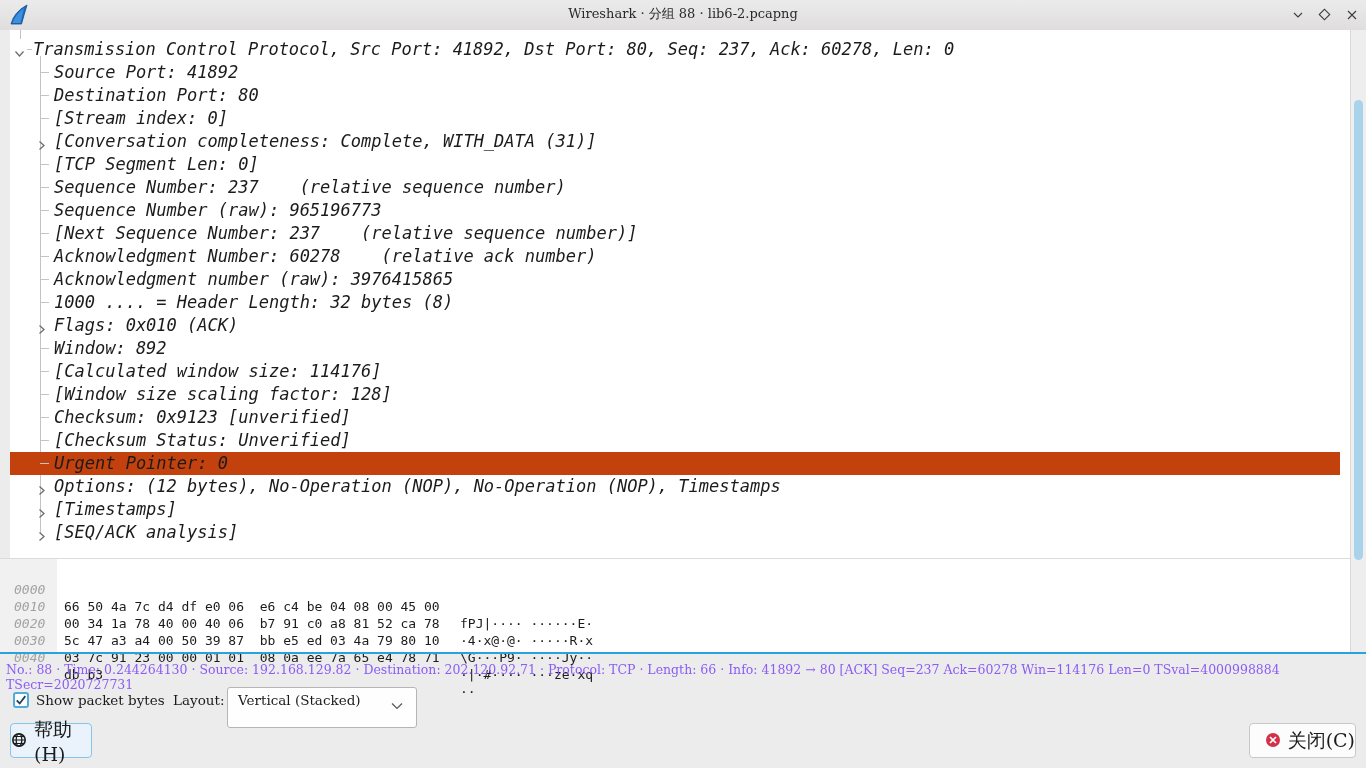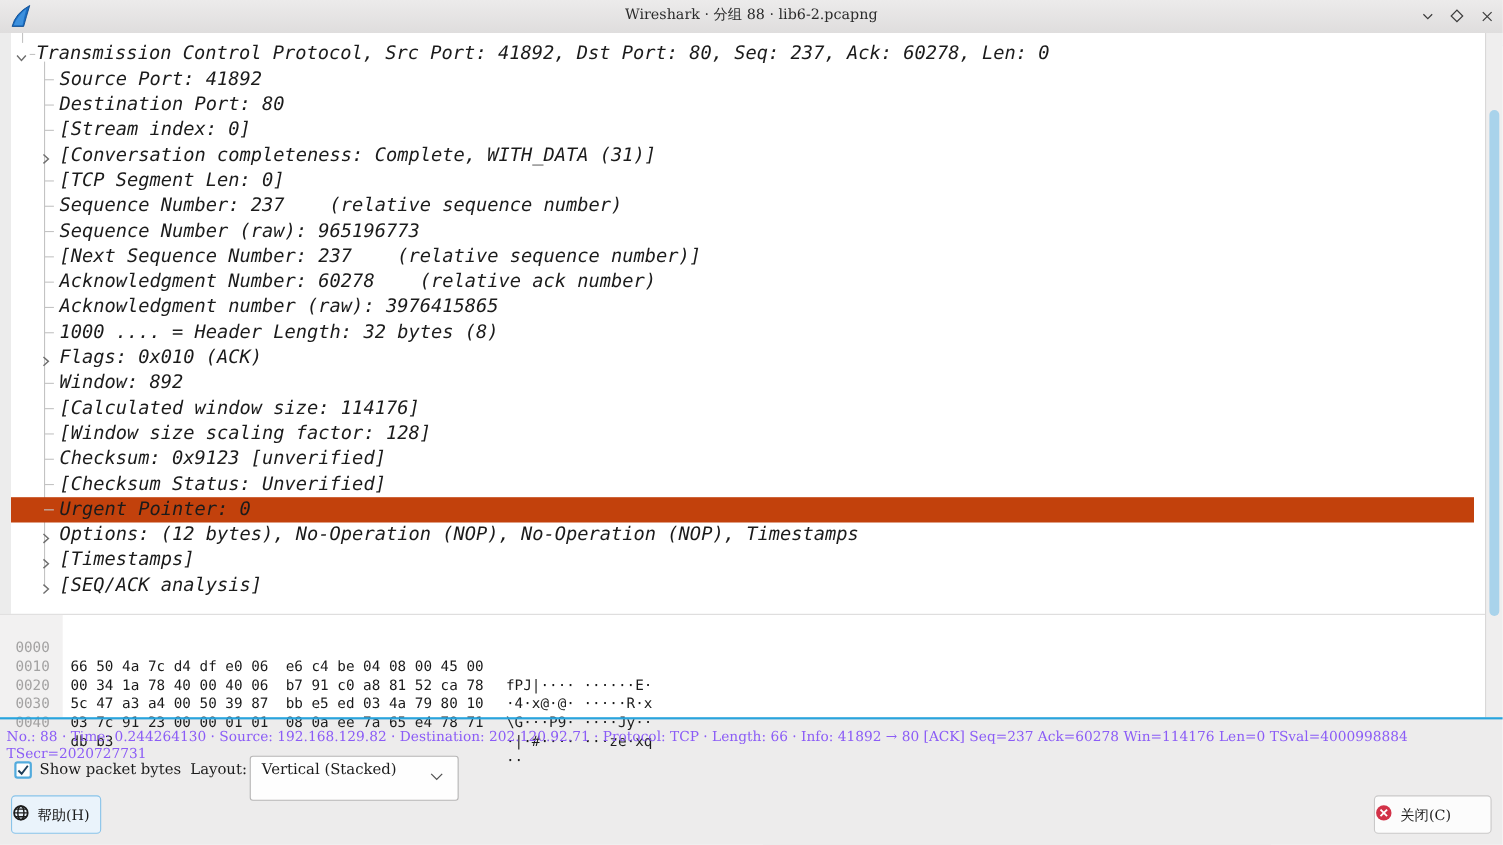--- a/index.html
+++ b/index.html
@@ -46,21 +46,21 @@
   .trow.root .arrow { left:3px; }
   .trow.child .arrow { left:25px; }
   
   .hexsep { position:absolute; top:558px; left:0; width:1350px; height:1px; background:#dcdbdb; }
   .hex-gutter { position:absolute; top:559px; left:0; width:57px; height:93px; background:#f2f1f1; }
   .hex {
     position:absolute; top:564px; left:0; width:1340px;
     font-family:"DejaVu Sans Mono","Liberation Mono",monospace; font-size:13px;
   }
   .hrow { position:relative; height:17px; line-height:17px; white-space:pre; }
-  .hoff   { position:absolute; left:14px;  color:#a3a2a2; }
+  .hoff   { position:absolute; left:14px;  color:#a3a2a2;font-style:italic; }
   .hbytes { position:absolute; left:64px;  color:#1b1b1b; }
   .hascii { position:absolute; left:460px; color:#1b1b1b; }
   
   .scrollbar {
     position:absolute; right:0; top:30px; width:16px; height:622px;
     background:#efeeee; border-left:1px solid #d9d8d8;
   }
   .scroll-thumb { position:absolute; left:3px; top:70px; width:9px; height:460px; background:#a9d3eb; border-radius:5px; }
   
   .bluebar { position:absolute; top:652px; left:0; width:1366px; height:2px; background:#28a4dd; }
@@ -78,22 +78,22 @@
   .layout-label { position:absolute; left:173px; top:692px; font-size:13.5px; }
   .select {
     position:absolute; left:227px; top:687px; width:190px; height:41px;
     border:1px solid #b6b5b5; border-radius:3px; background:#fefefe; cursor:default;
   }
   .select .sel-text { position:absolute; left:10px; top:0; line-height:25px; font-size:13.5px; }
   .select .sel-chevron { position:absolute; right:12px; top:8px; }
   
   .btn {
     position:absolute; top:723px; height:35px; border-radius:4px;
-    display:flex; align-items:center; justify-content:flex-start; gap:7px;
-    font-size:13px; cursor:default;
+    display:flex; align-items:center; justify-content:flex-end; gap:7px;
+    font-size:19px; cursor:default;
   }
   .btn-help { left:10px; width:82px; border:1px solid #88c3e9; background:#eaf3fb; }
   .btn-close { right:10px; width:107px; border:1px solid #c9c8c8; background:#fcfcfc; }
 </style>
 </head>
 <body>
 
 <div class="titlebar">
   <span class="logo">
     <svg width="22" height="23" viewBox="0 0 22 23">

